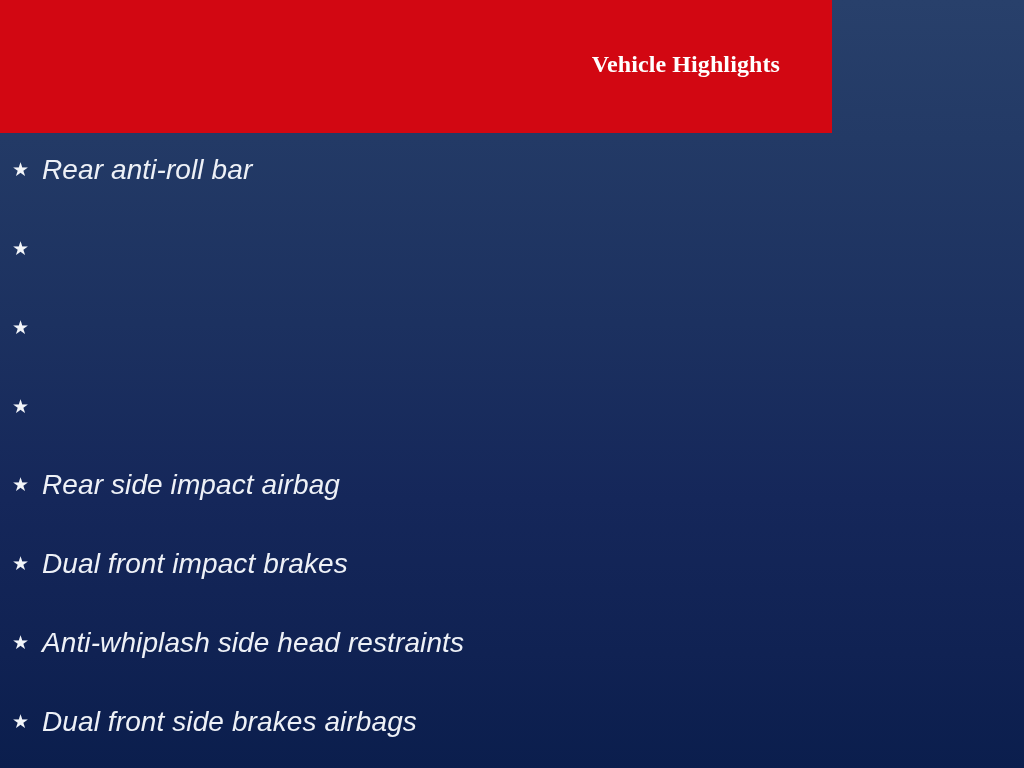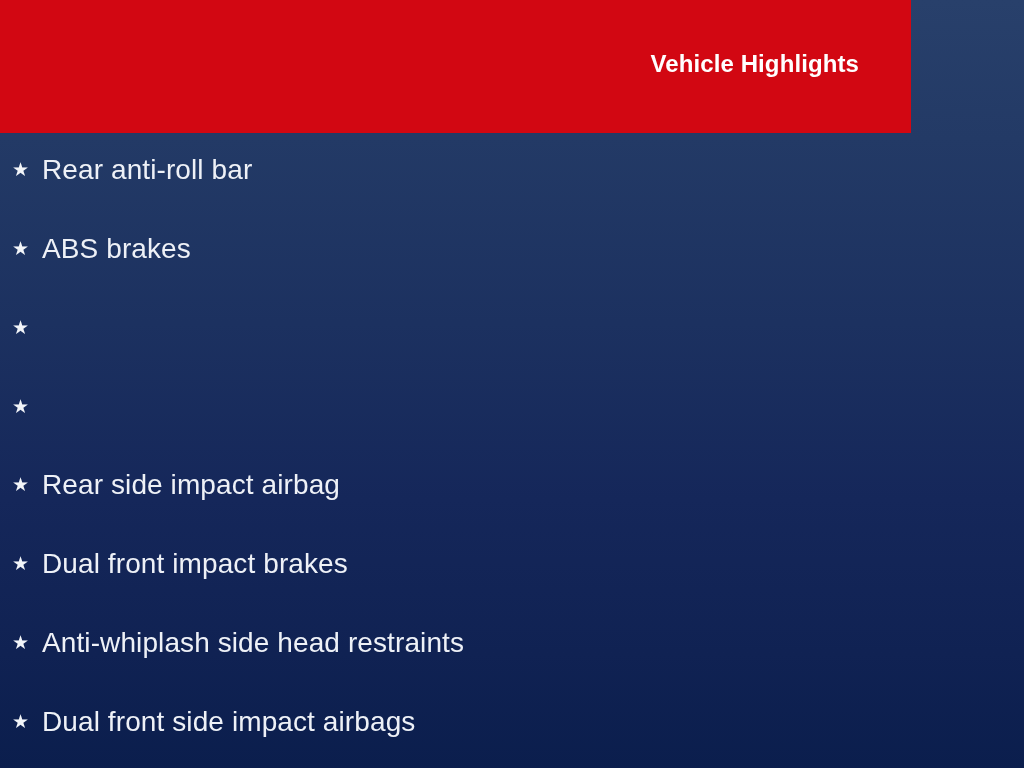--- a/index.html
+++ b/index.html
@@ -15,23 +15,24 @@
     overflow: hidden;
     font-family: "Liberation Sans", "DejaVu Sans", sans-serif;
     background: linear-gradient(to bottom, #28406b 0%, #233a66 18%, #1c3160 42%, #15275a 65%, #102253 85%, #0b1e4d 100%);
   }
 
   
   #header-band {
     position: absolute;
     left: 0;
     top: 0;
-    width: 911px;
+    width: 832px;
     height: 133px;
     background: #d20712;
+    font-family: Liberation Serif, serif;
   }
 
   #slide-title {
     position: absolute;
     right: 52px;
     top: 49px;
     font-size: 24px;
     font-weight: bold;
     color: #ffffff;
     letter-spacing: 0.1px;
@@ -80,41 +81,41 @@
     top: -1px;
   }
 
   .highlight-label {
     flex: 0 0 auto;
     font-size: 28px;
     font-weight: 300;
     color: #eef1f7;
     line-height: 38px;
     letter-spacing: 0.1px;
+    font-style: italic;
   }
 </style>
 </head>
 <body>
 
 <div id="slide">
 
   <div id="header-band">
     <div id="slide-title">Vehicle Highlights</div>
   </div>
 
   <ul id="highlights-list">
 
     <li class="highlight-item">
       <span class="bullet-star">★</span>
       <span class="highlight-label">Rear anti-roll bar</span>
     </li>
 
     <li class="highlight-item">
       <span class="bullet-star">★</span>
-      <span class="highlight-label">ABS brakes</span>
     </li>
 
     <li class="highlight-item">
       <span class="bullet-star">★</span>
     </li>
 
     <li class="highlight-item">
       <span class="bullet-star">★</span>
     </li>
 
@@ -128,18 +129,18 @@
       <span class="highlight-label">Dual front impact brakes</span>
     </li>
 
     <li class="highlight-item">
       <span class="bullet-star">★</span>
       <span class="highlight-label">Anti-whiplash side head restraints</span>
     </li>
 
     <li class="highlight-item">
       <span class="bullet-star">★</span>
-      <span class="highlight-label">Dual front side impact airbags</span>
+      <span class="highlight-label">Dual front side brakes airbags</span>
     </li>
 
   </ul>
 
 </div>
 
 </body></html>

